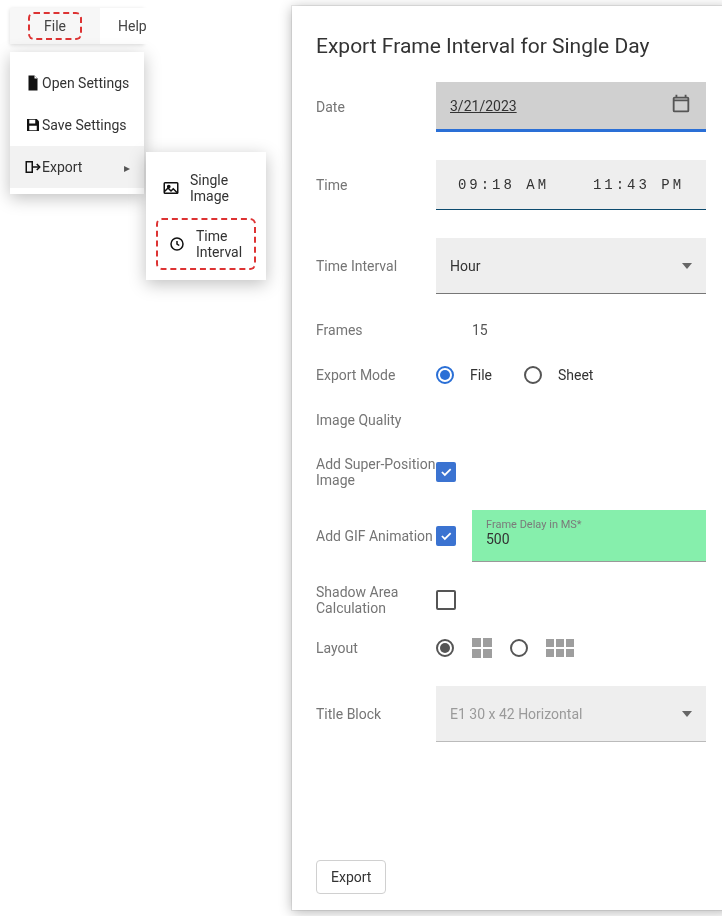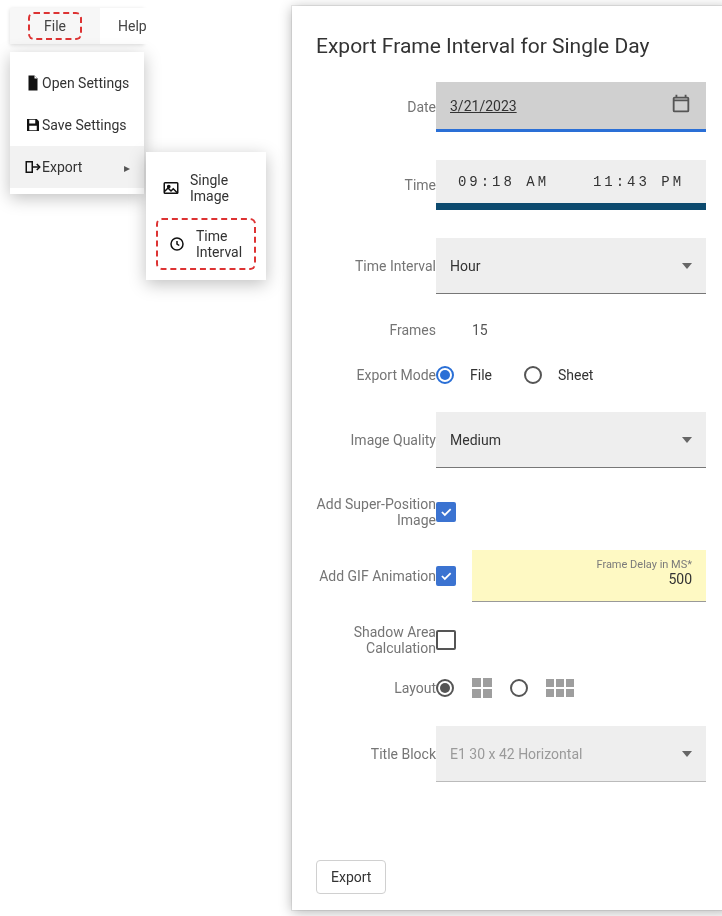--- a/index.html
+++ b/index.html
@@ -82,21 +82,20 @@
     color: #333;
   }
   .panel-title {
     font-size: 21px; font-weight: 400; color: #333;
     margin: 4px 0 24px;
   }
   .panel-body { flex: 1; overflow: hidden; }
   .row {
     display: flex; align-items: center;
     margin-bottom: 28px;
-    text-align: right;
   }
   .row.tight { margin-bottom: 22px; }
   .row-label {
     width: 120px; flex: 0 0 120px;
     font-size: 14px; color: #757575;
   }
   .row-content { flex: 1; display: flex; align-items: center; gap: 16px; }
 
   
   .date-field {
@@ -108,21 +107,21 @@
     color: #333; font-size: 14px;
     cursor: pointer;
     text-decoration: underline;
   }
   .date-field svg { width: 22px; height: 22px; fill: #555; }
 
   
   .time-field {
     flex: 1; height: 50px;
     background: #eee;
-    border-bottom: 7px solid #0c4a6e;
+    border-bottom: 1px solid #0c4a6e;
     display: flex; align-items: center; justify-content: space-around;
     font-family: "Courier New", monospace; letter-spacing: 3px;
     font-size: 14px; color: #333; cursor: text;
   }
 
   
   .select-field {
     flex: 1; height: 56px;
     background: #eee;
     border-bottom: 1px solid #777;
@@ -141,21 +140,21 @@
   .radio-label { font-size: 14px; color: #333; margin-right: 16px; }
 
   
   .checkbox { width: 20px; height: 20px; border: 2px solid #555; border-radius: 2px; background: #fff; display: inline-flex; align-items: center; justify-content: center; cursor: pointer; }
   .checkbox.checked { background: #3b73d1; border-color: #3b73d1; }
   .checkbox svg { width: 14px; height: 14px; }
 
   
   .text-field {
     flex: 1; height: 52px;
-    background: #fef9c3; border-bottom: 1px solid #999;
+    background: #86efac; border-bottom: 1px solid #999;
     padding: 8px 14px 6px; display: flex; flex-direction: column;
     cursor: text;
   }
   .text-field .label { font-size: 11px; color: #7a7a7a; }
   .text-field .val { font-size: 14px; color: #333; }
 
   
   .grid-icon {
     display: inline-grid; grid-template-columns: repeat(2, 9px); grid-template-rows: repeat(2, 9px); gap: 2px;
   }
@@ -296,26 +295,20 @@
               <span class="dot"></span>
             </span>
           <span class="radio-label">File</span>
           <span class="radio"></span>
           <span class="radio-label">Sheet</span>
         </div>
       </div>
 
       <div class="row">
         <div class="row-label">Image Quality</div>
-        <div class="row-content">
-          <div class="select-field">
-            <span>Medium</span>
-            <span class="caret-down"></span>
-          </div>
-        </div>
       </div>
 
       <div class="row tight">
         <div class="row-label">Add Super-Position Image</div>
         <div class="row-content">
           <span class="checkbox checked">
             <svg viewBox="0 0 24 24">
                 <path d="M5 12l5 5L20 7" fill="none" stroke="#fff" stroke-width="3"></path>
               </svg>
           </span>

